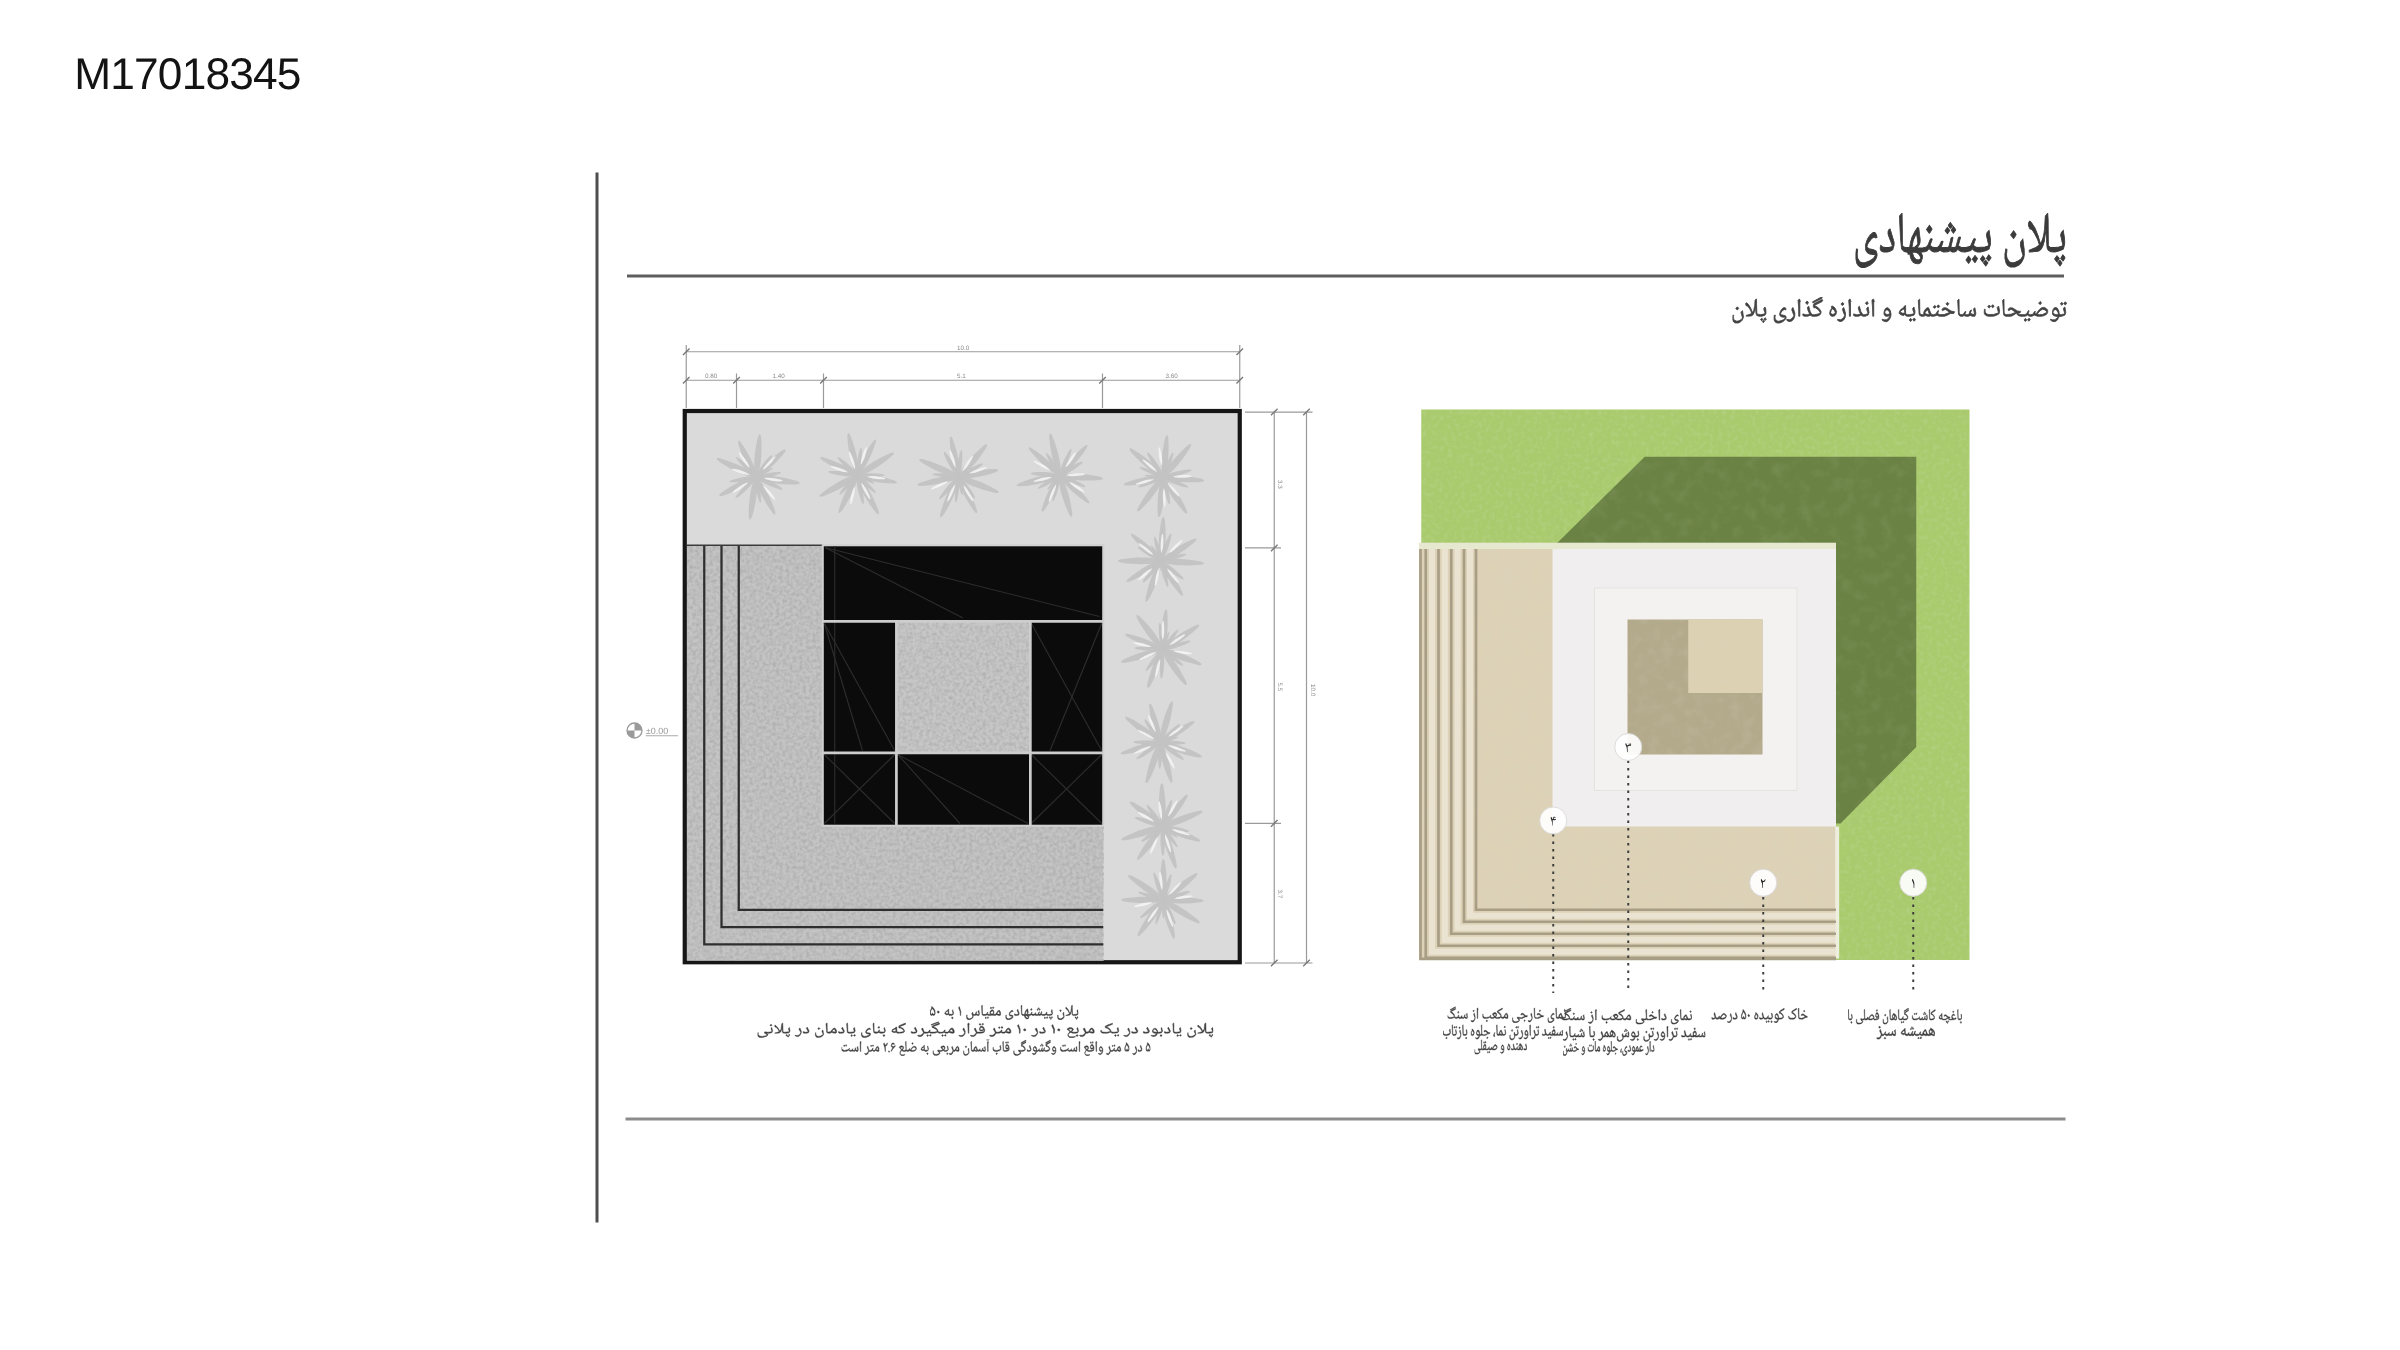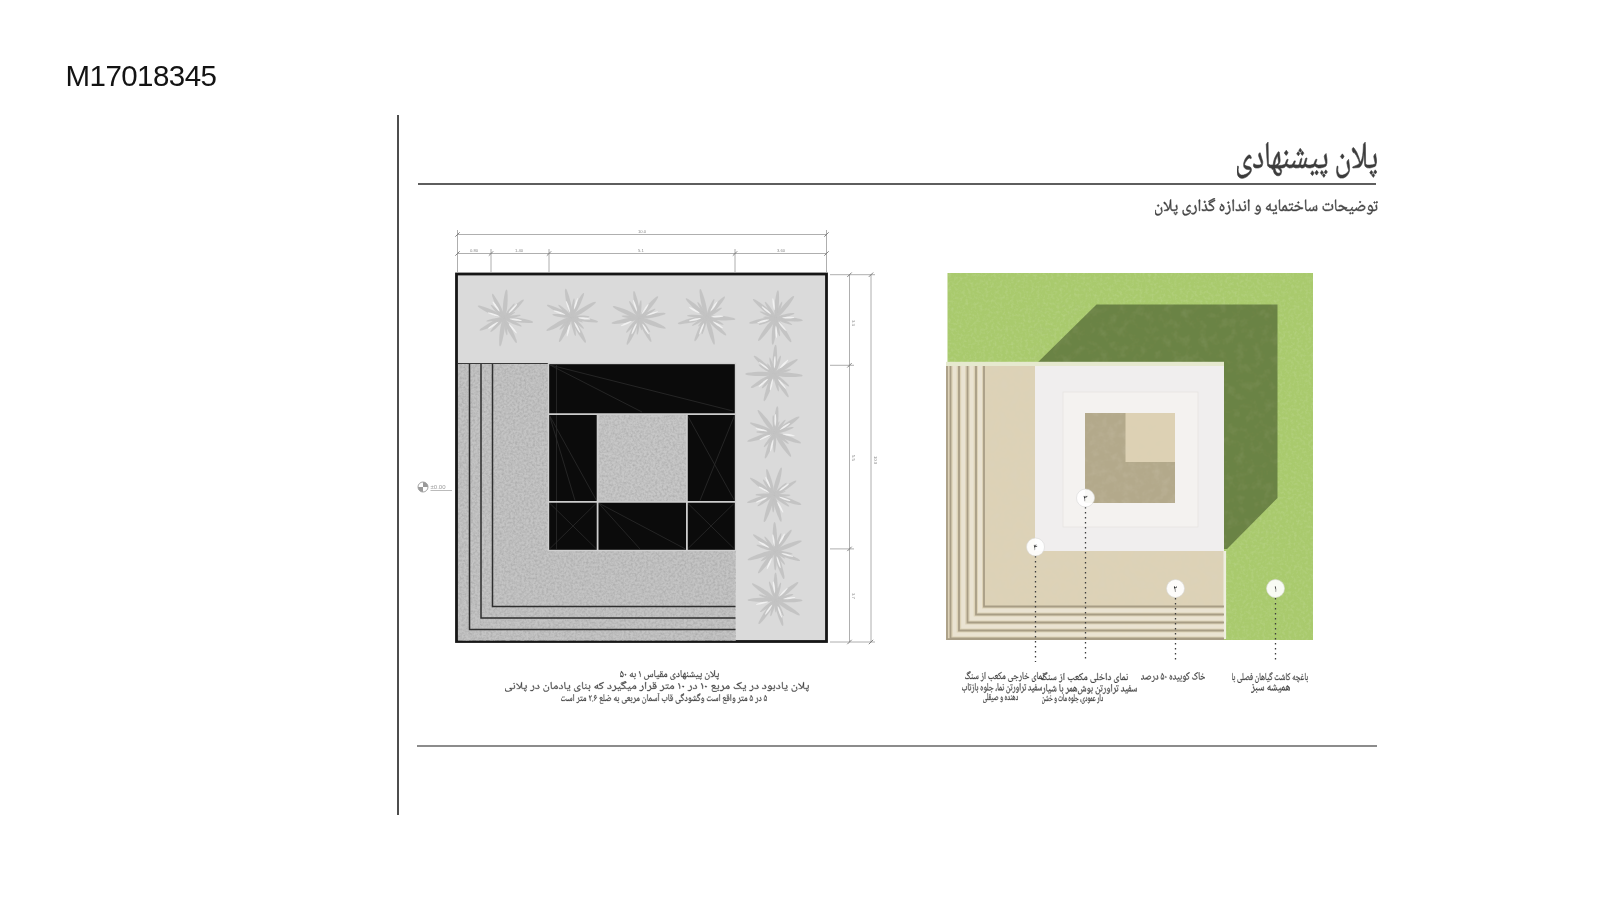--- a/index.html
+++ b/index.html
@@ -1,19 +1,19 @@
 <!DOCTYPE html>
 <html><head><meta charset="utf-8">
 <style>
 html,body{margin:0;padding:0;background:#fff;}
 #page{position:relative;width:1600px;height:900px;background:#ffffff;overflow:hidden;font-family:"Liberation Sans",sans-serif;}
 </style></head>
 <body>
 <div id="page">
-<div style="position:absolute;left:49.5px;top:59px;font-size:29.5px;letter-spacing:-0.55px;color:#131313;margin-left:16px;">M17018345</div>
+<div style="position:absolute;left:49.5px;top:33px;font-size:29.5px;letter-spacing:-0.55px;color:#131313;">M17018345</div>
 <div style="position:absolute;left:397px;top:115px;width:1.6px;height:700px;background:#4e4e4e;"></div>
 <div style="position:absolute;left:418px;top:183px;width:958px;height:1.6px;background:#5e5e5e;"></div>
 <div style="position:absolute;left:417px;top:744.5px;width:960px;height:2px;background:#8c8c8c;"></div>
 
 <svg style="position:absolute;left:405px;top:225px" width="485" height="430" viewBox="405 225 485 430">
 <defs>
 <path id="lf" d="M0 1.5 C2.2 -3 2.6 -13 1.0 -23 C0.5 -25.8 -0.5 -25.4 -1.0 -22.6 C-2.4 -13 -2.0 -3.2 0 1.5 Z" fill="#c3c3c3" opacity="0.95"></path>
 <path id="lw" d="M0 0.5 C1.0 -1.5 1.3 -6.5 0.55 -11 C0.3 -12.4 -0.25 -12.2 -0.45 -10.9 C-1.1 -6.5 -0.9 -1.7 0 0.5 Z" fill="#f4f4f4" opacity="0.9"></path>
 <g id="tree">
           <use href="#lf" transform="rotate(5) scale(1.15)"></use>

